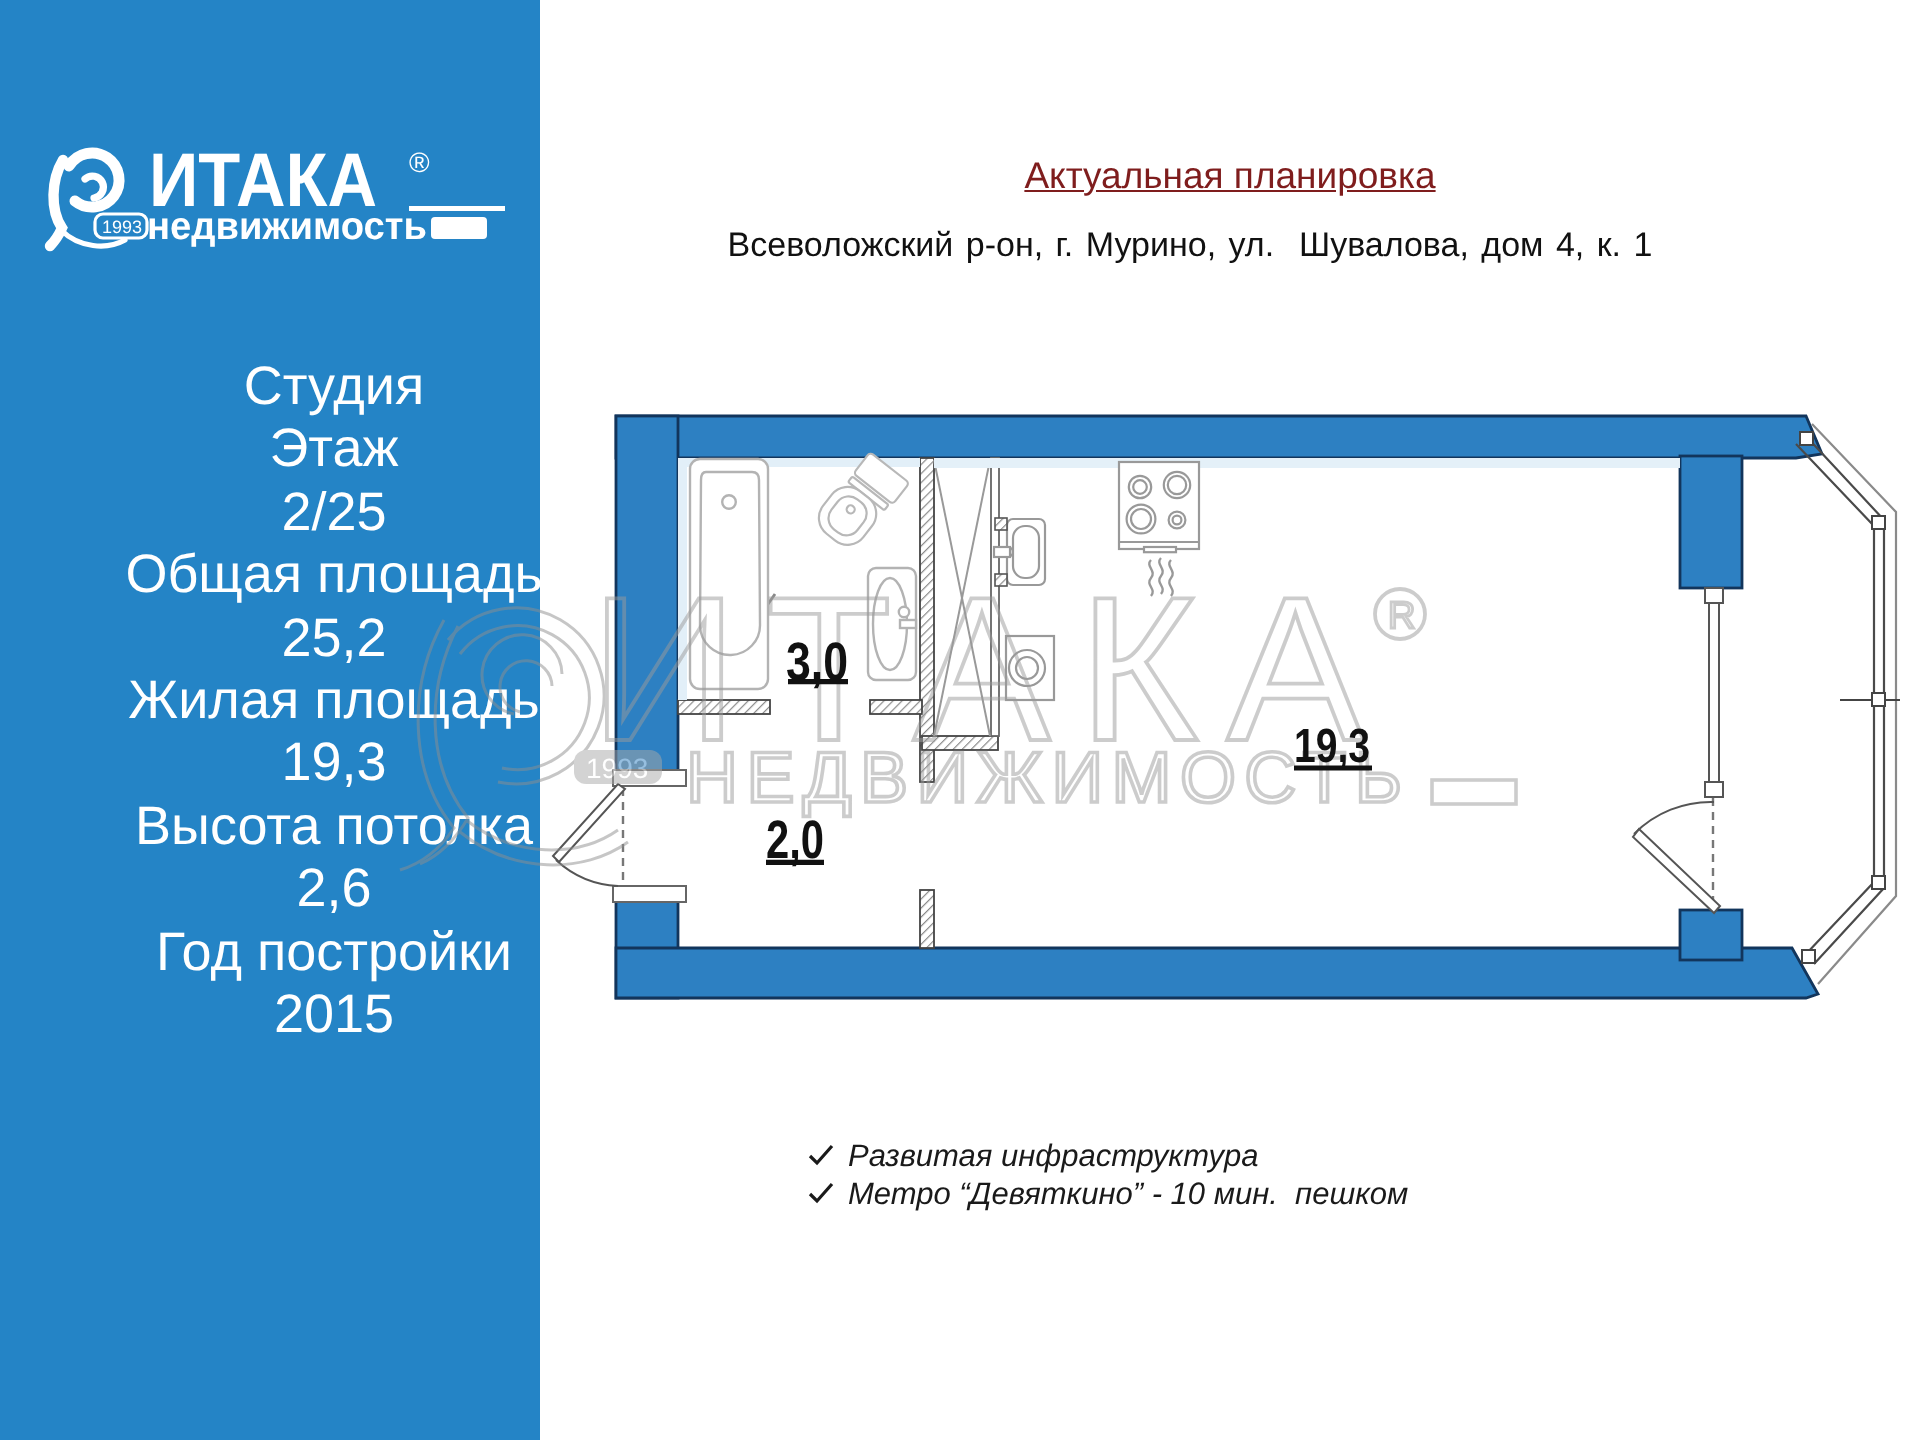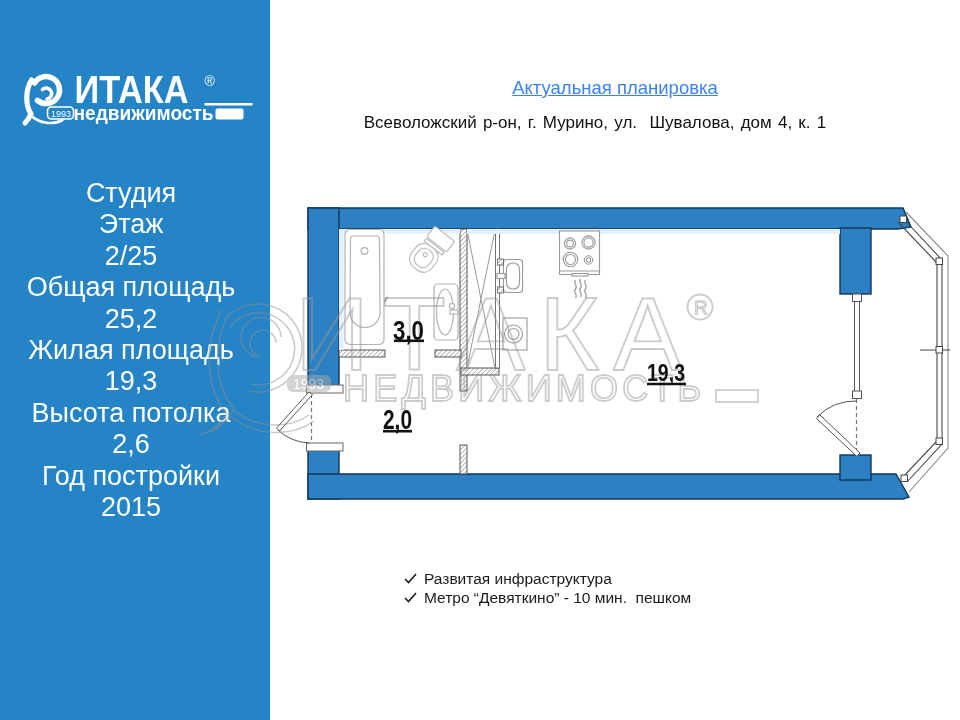--- a/index.html
+++ b/index.html
@@ -30,25 +30,25 @@
 
   <rect x="50" y="112" width="26" height="12" rx="4" fill="none" stroke="#ffffff" stroke-width="1.6"></rect>
   <text x="53.5" y="121.5" font-size="9" fill="#ffffff" font-family="Liberation Sans">1993</text>
 
   <text x="76" y="124.5" font-size="19.5" font-weight="bold" fill="#ffffff" textLength="140" lengthAdjust="spacingAndGlyphs" font-family="Liberation Sans">недвижимость</text>
 
   <rect x="218" y="113.5" width="28" height="11" rx="2" fill="#ffffff"></rect>
 </svg>
 </div>
 
-<div class="abs" style="left:0;top:178px;width:262px;text-align:center;color:#ffffff;font-size:27px;line-height:31.4px;">
+<div class="abs" style="left:0;top:178px;width:262px;text-align:center;color:#ffffff;font-size:27px;line-height:31.4px;padding-left:36px;">
 Студия<br>Этаж<br>2/25<br>Общая площадь<br>25,2<br>Жилая площадь<br>19,3<br>Высота потолка<br>2,6<br>Год постройки<br>2015
 </div>
 
-<div class="abs" style="left:270px;top:77px;width:690px;text-align:center;font-size:18.5px;color:#3b82f6;">
+<div class="abs" style="left:270px;top:77px;width:690px;text-align:center;font-size:18.5px;color:#7f1d1d;">
 <span style="text-decoration:underline;">Актуальная планировка</span>
 </div>
 
 <div class="abs" style="left:270px;top:113px;width:650px;text-align:center;font-size:17px;color:#111;word-spacing:1.5px;">
 Всеволожский р-он, г. Мурино, ул.&nbsp; Шувалова, дом 4, к. 1
 </div>
 
 <svg class="abs" style="left:0;top:0;" width="960" height="720" viewBox="0 0 960 720">
 <defs>
   <pattern id="hatch" width="3.2" height="3.2" patternUnits="userSpaceOnUse" patternTransform="rotate(45)">
@@ -223,21 +223,21 @@
   <text x="383" y="429" font-size="27" textLength="29" lengthAdjust="spacingAndGlyphs">2,0</text>
   <line x1="383" y1="431.2" x2="412" y2="431.2" stroke="#111" stroke-width="2.6"></line>
 </g>
 
 <g font-family="Liberation Sans" font-weight="bold" fill="#111111">
   <text x="647" y="381" font-size="24" textLength="38" lengthAdjust="spacingAndGlyphs">19,3</text>
   <line x1="647" y1="384" x2="686" y2="384" stroke="#111" stroke-width="2.6"></line>
 </g>
 </svg>
 
-<div class="abs" style="left:404px;top:569px;font-size:15.5px;color:#1a1a1a;line-height:19.3px;">
+<div class="abs" style="left:404px;top:569px;font-size:15.5px;color:#1a1a1a;line-height:19.3px;font-style:italic;">
 
   <div><svg width="13" height="11" viewBox="0 0 13 11" style="margin-right:7px;">
         <path d="M1 6 L4.5 9.5 L12 1" stroke="#1a1a1a" stroke-width="1.6" fill="none"></path>
       </svg>Развитая инфраструктура</div>
 
   <div><svg width="13" height="11" viewBox="0 0 13 11" style="margin-right:7px;">
         <path d="M1 6 L4.5 9.5 L12 1" stroke="#1a1a1a" stroke-width="1.6" fill="none"></path>
       </svg>Метро “Девяткино” - 10 мин.&nbsp; пешком</div>
 
 </div>

